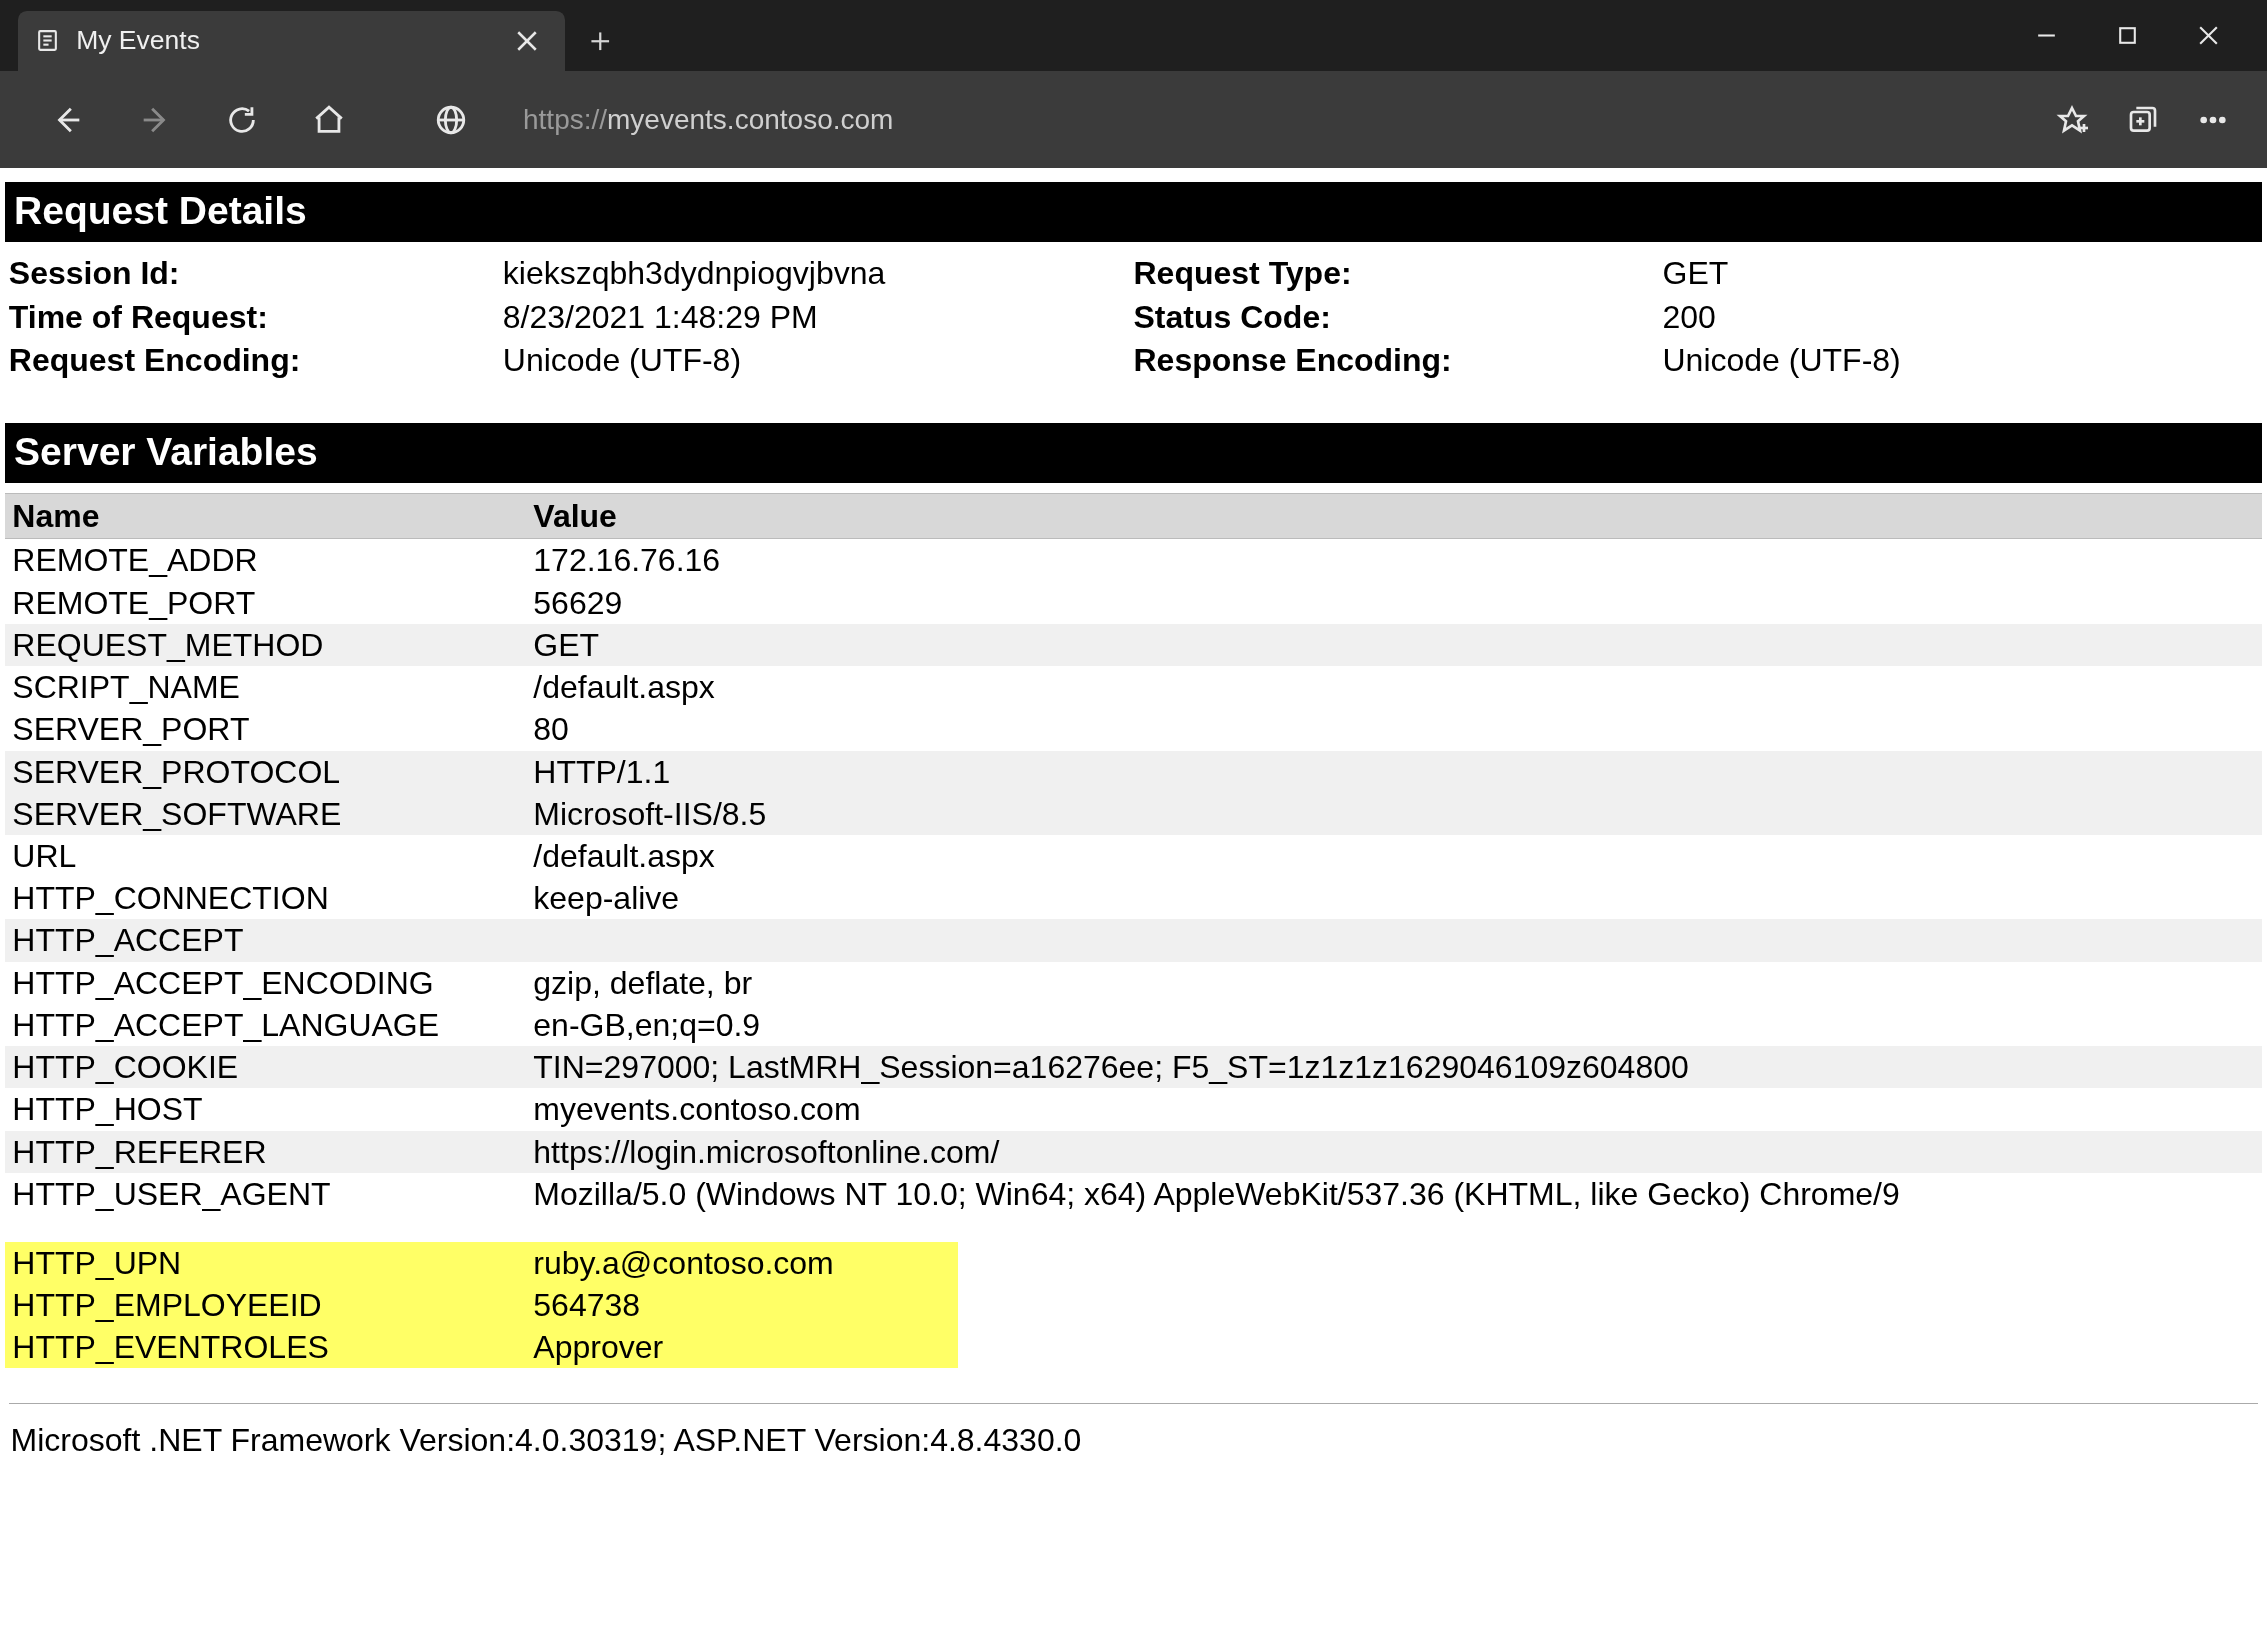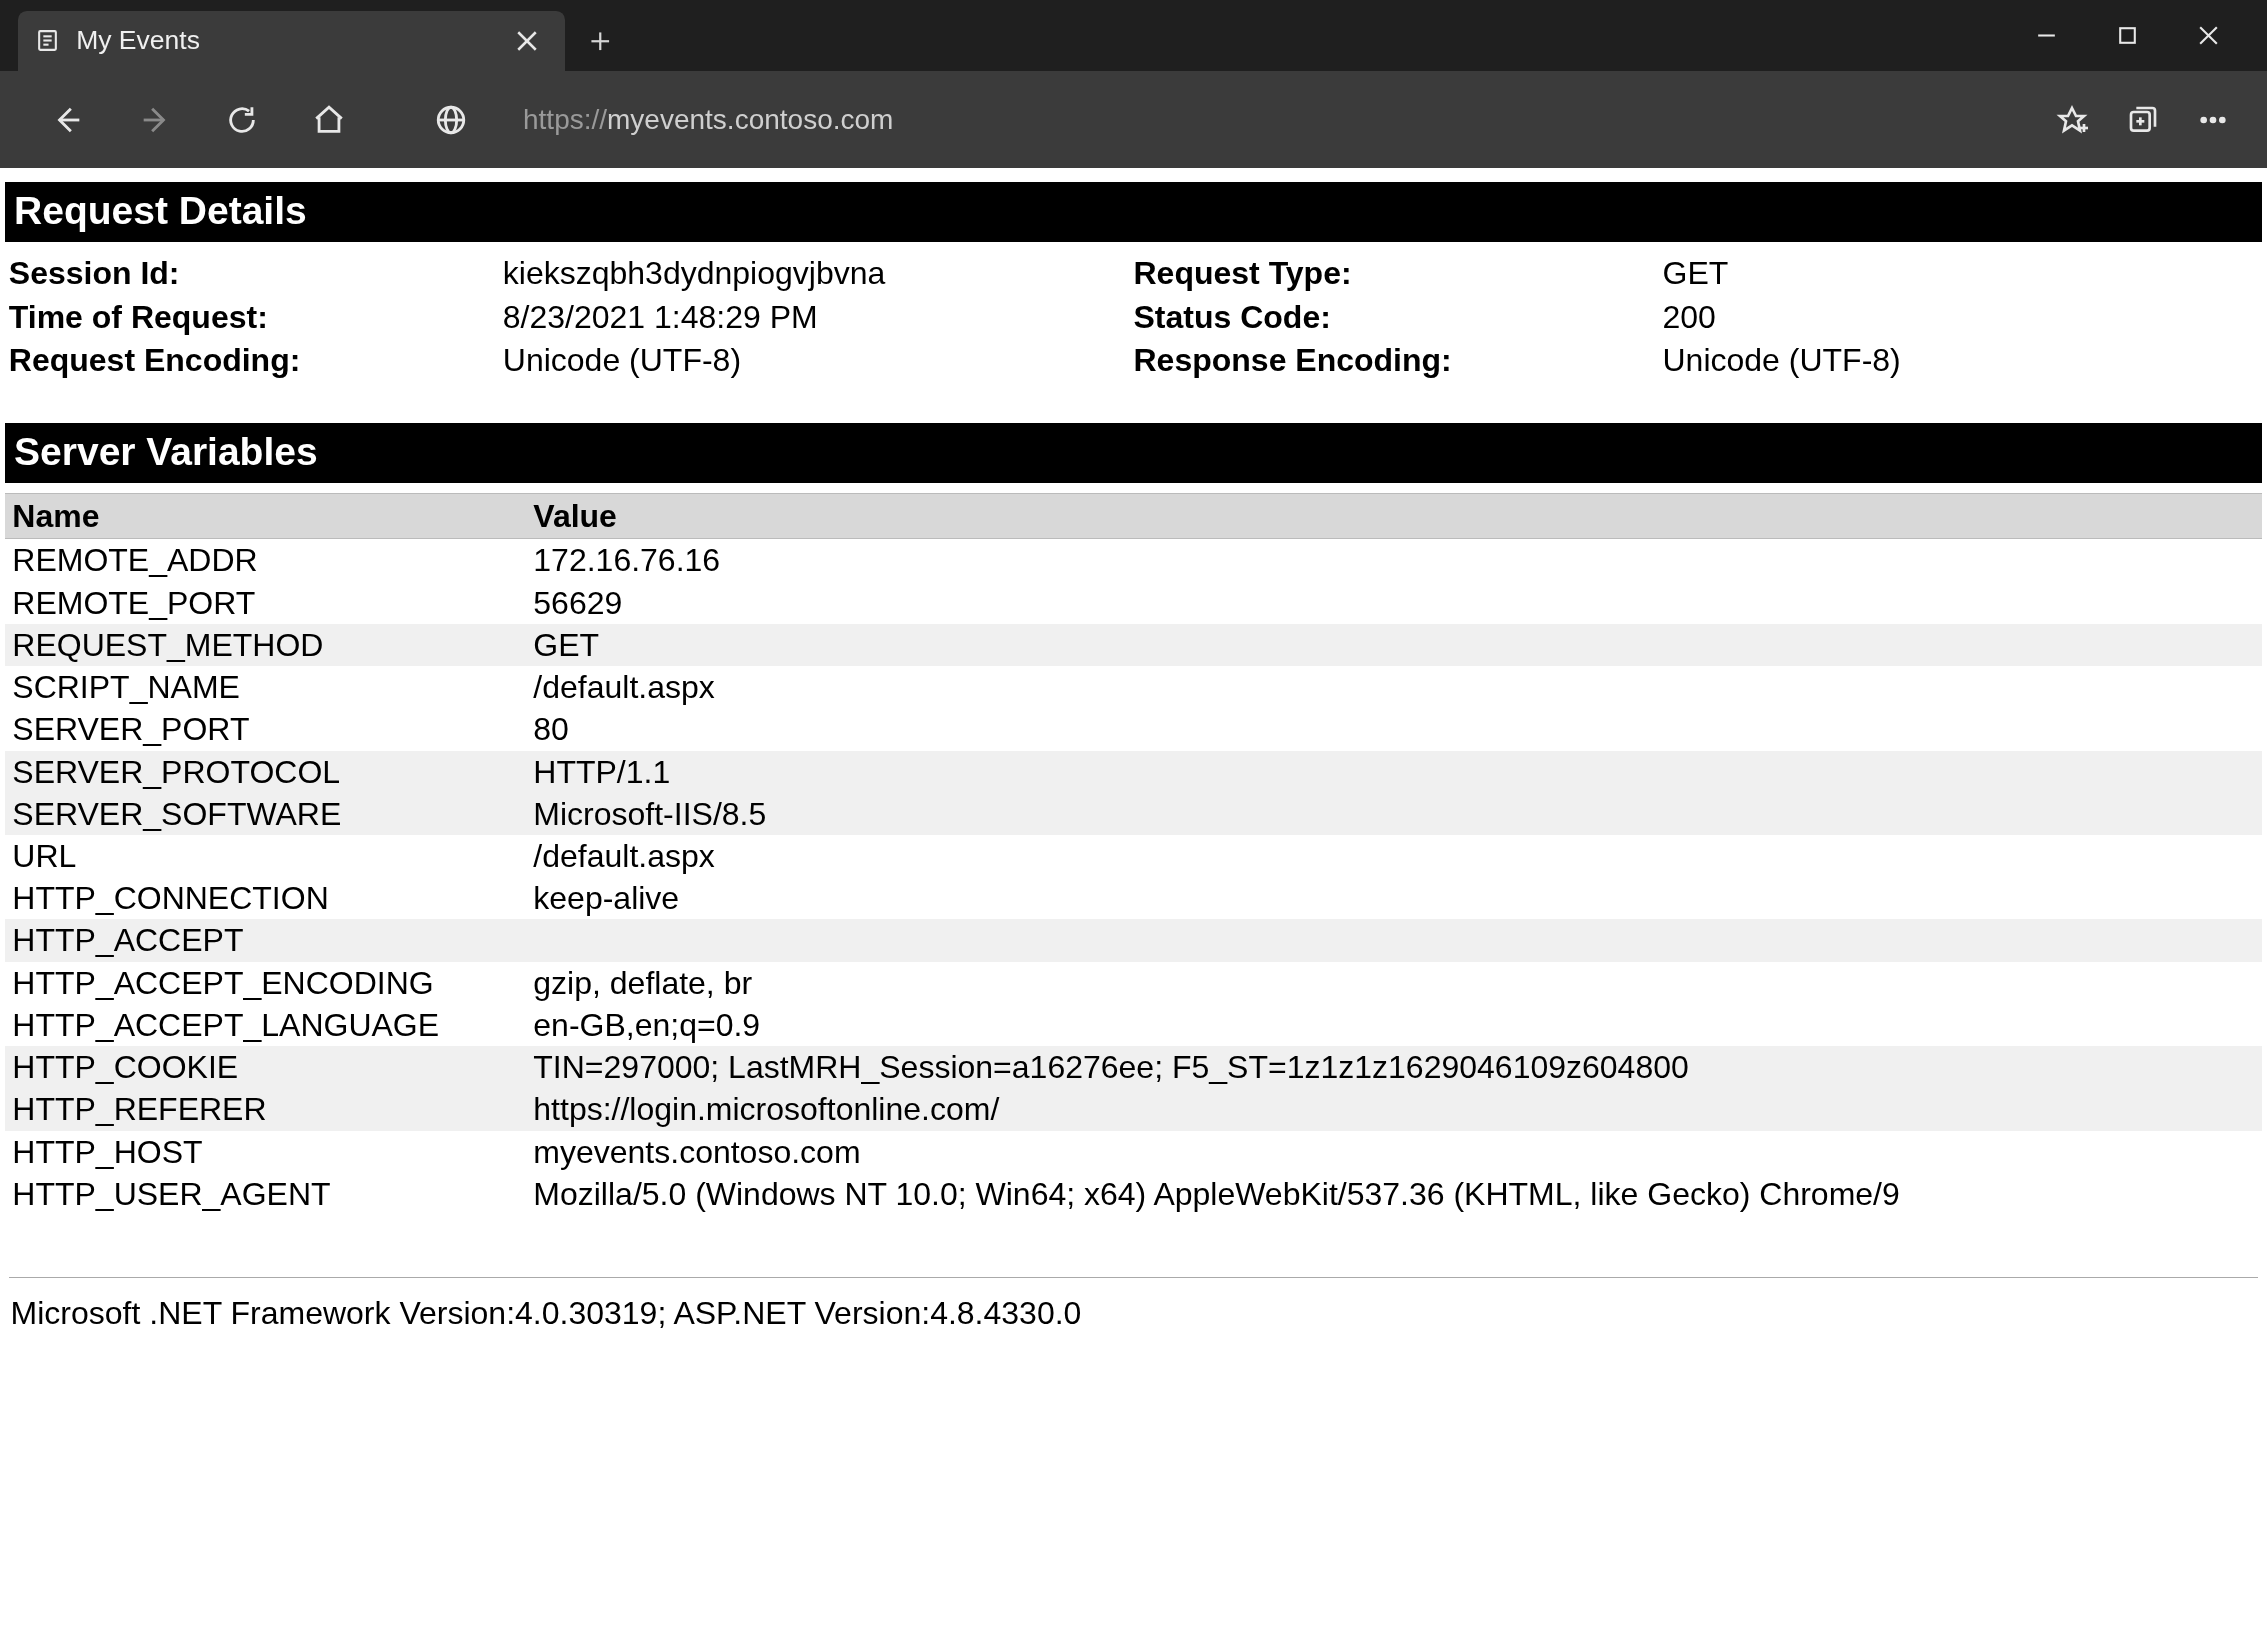--- a/index.html
+++ b/index.html
@@ -368,32 +368,48 @@
           <div class="c-val">gzip, deflate, br</div>
         </div>
         <div class="sv-row">
           <div class="c-name">HTTP_ACCEPT_LANGUAGE</div>
           <div class="c-val">en-GB,en;q=0.9</div>
         </div>
         <div class="sv-row alt">
           <div class="c-name">HTTP_COOKIE</div>
           <div class="c-val">TIN=297000; LastMRH_Session=a16276ee; F5_ST=1z1z1z1629046109z604800</div>
         </div>
+        <div class="sv-row">
+          <div class="c-name">HTTP_HOST</div>
+          <div class="c-val">myevents.contoso.com</div>
+        </div>
         <div class="sv-row alt">
           <div class="c-name">HTTP_REFERER</div>
           <div class="c-val">https://login.microsoftonline.com/</div>
         </div>
         <div class="sv-row">
-          <div class="c-name">HTTP_HOST</div>
-          <div class="c-val">myevents.contoso.com</div>
-        </div>
-        <div class="sv-row">
           <div class="c-name">HTTP_USER_AGENT</div>
           <div class="c-val">Mozilla/5.0 (Windows NT 10.0; Win64; x64) AppleWebKit/537.36 (KHTML, like Gecko) Chrome/9</div>
         </div>
       </div>
     <div class="sv-gap"></div>
+    <div class="hl">
+      <div id="hl-body">
+          <div class="sv-row">
+            <div class="c-name">HTTP_UPN</div>
+            <div class="c-val">ruby.a@contoso.com</div>
+          </div>
+          <div class="sv-row">
+            <div class="c-name">HTTP_EMPLOYEEID</div>
+            <div class="c-val">564738</div>
+          </div>
+          <div class="sv-row">
+            <div class="c-name">HTTP_EVENTROLES</div>
+            <div class="c-val">Approver</div>
+          </div>
+        </div>
+    </div>
   </div>
 
   <hr class="sep">
   <div class="footer">Microsoft .NET Framework Version:4.0.30319; ASP.NET Version:4.8.4330.0</div>
 </div>
 
 
 </body></html>

